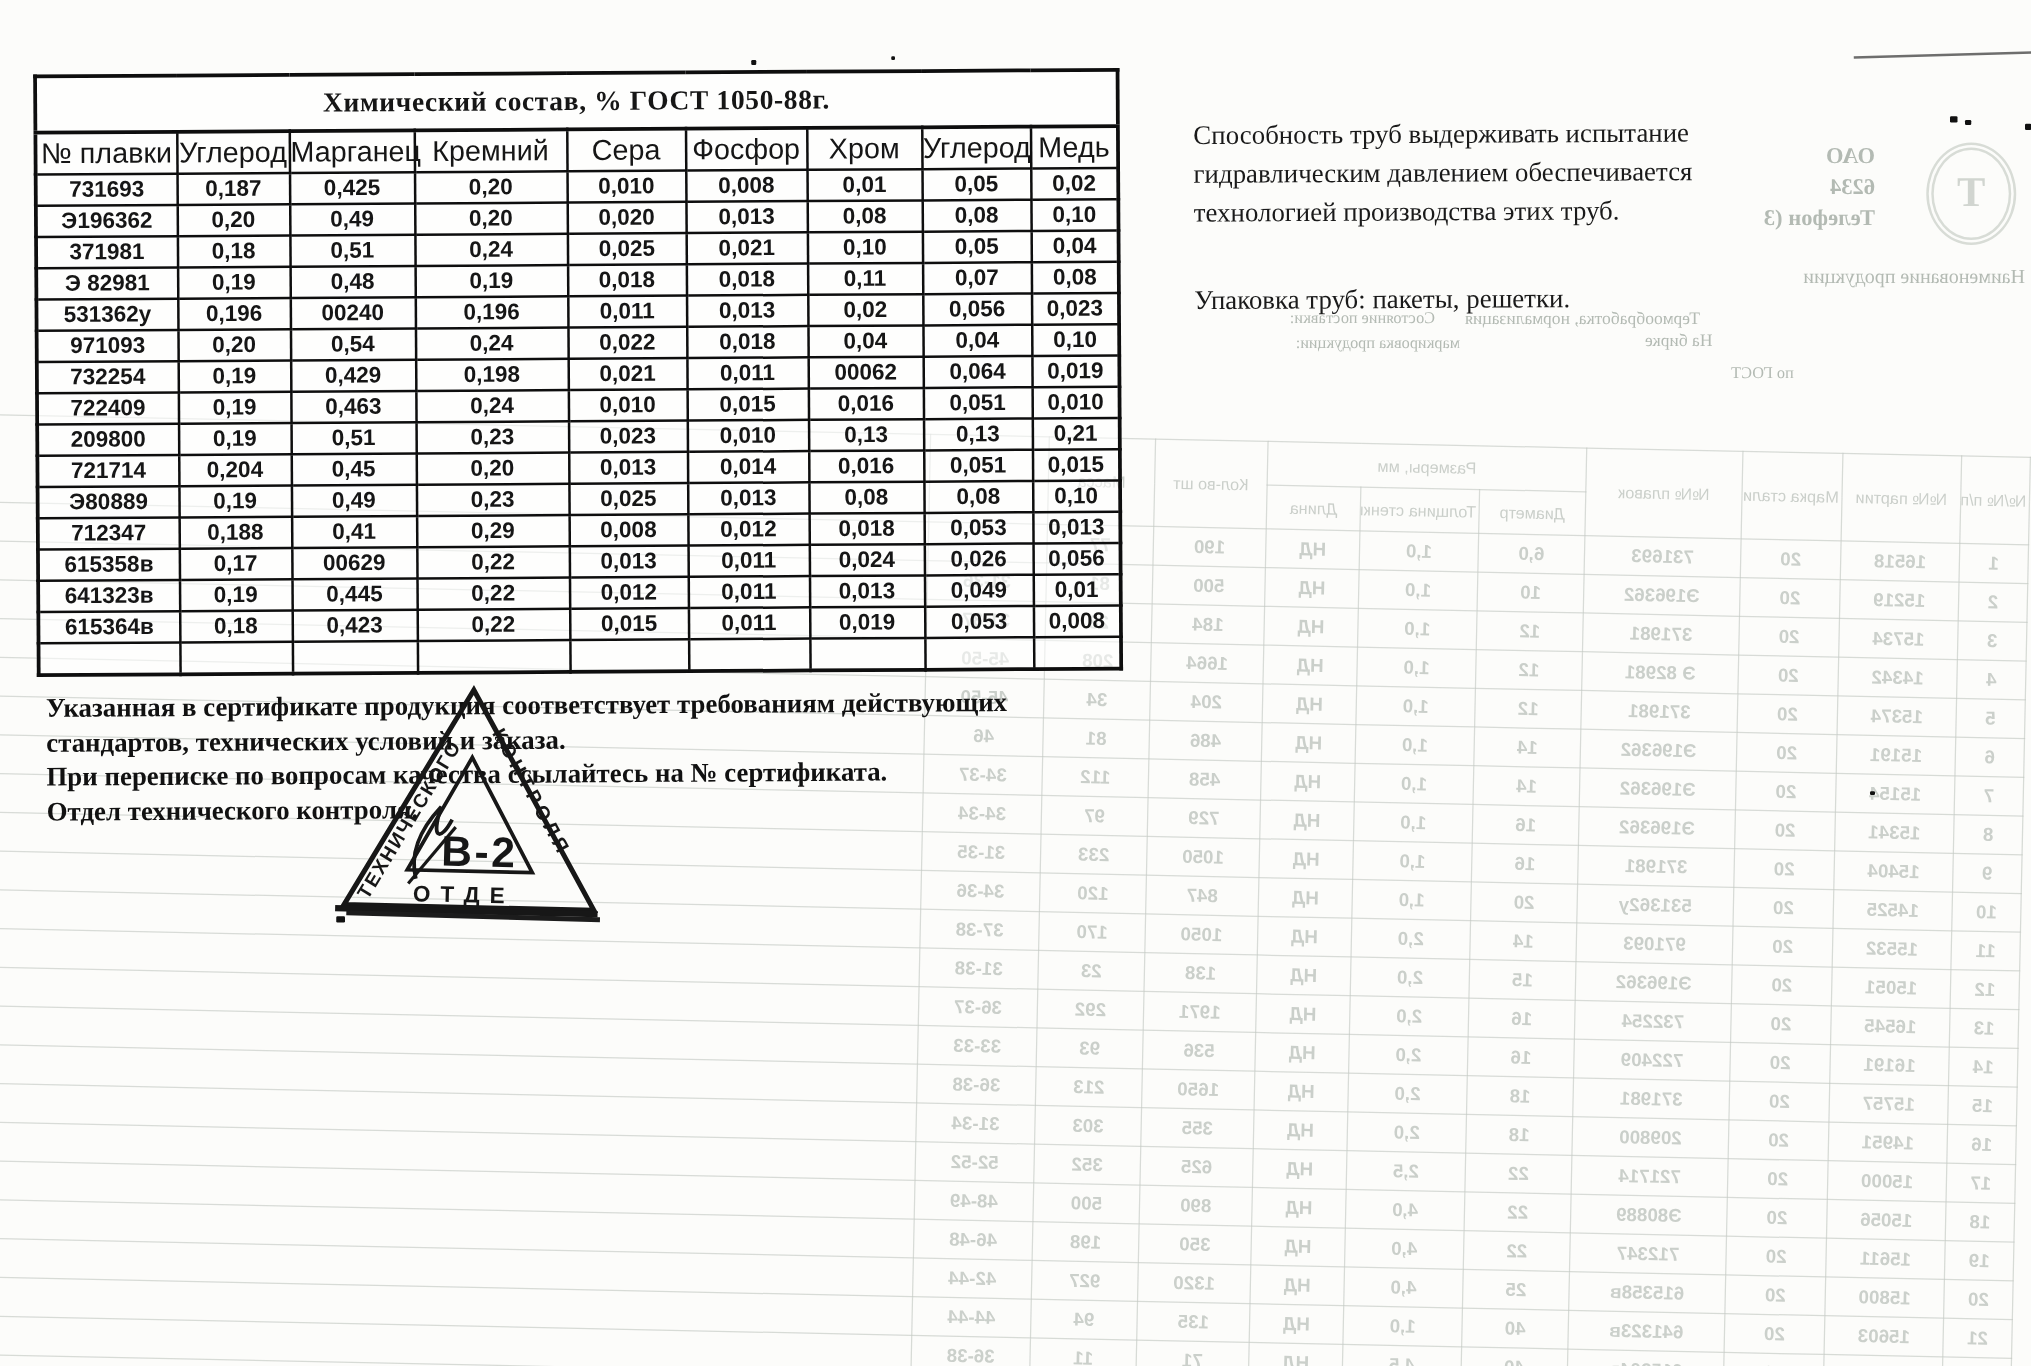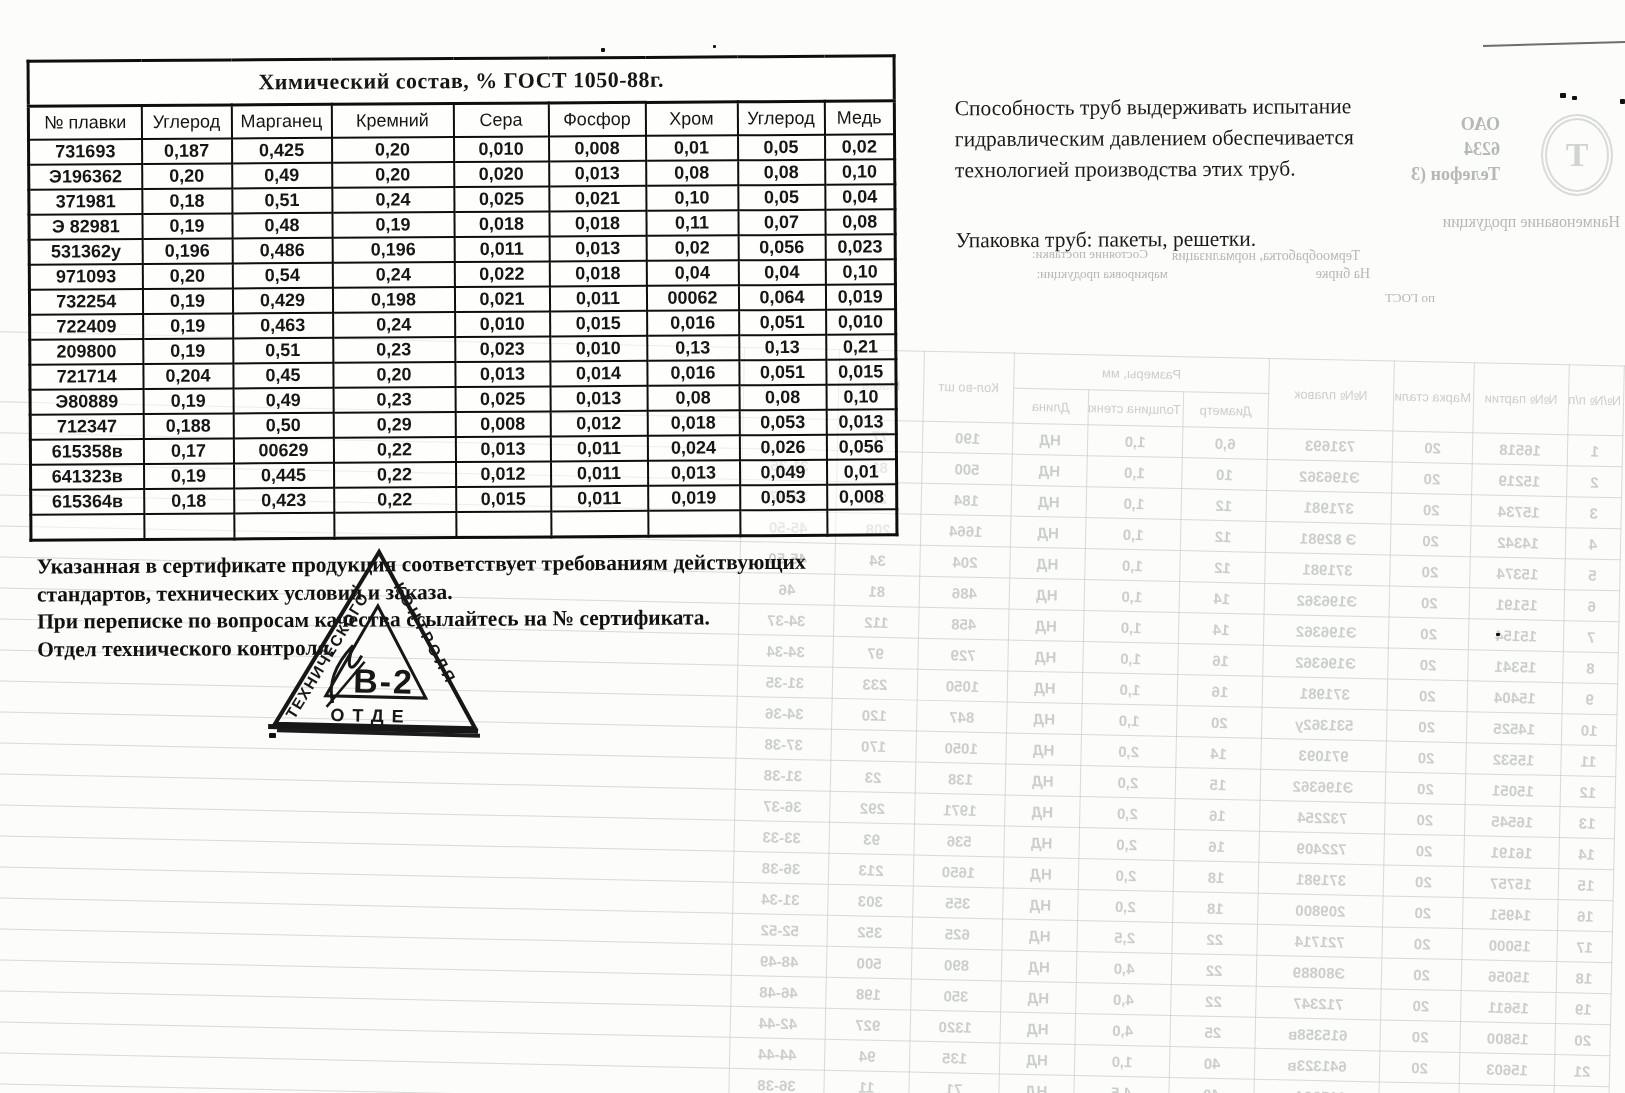--- a/index.html
+++ b/index.html
@@ -42,21 +42,21 @@
   table.chem th,table.chem td{
     border:2px solid #0e0e0e;text-align:center;vertical-align:middle;
     padding:0;white-space:nowrap;
   }
   table.chem{border:3px solid #0e0e0e;}
   tr.title-row th{
     height:42px;font-family:"Liberation Serif",serif;
     font-weight:bold;font-size:22px;letter-spacing:.5px;
     border-bottom:3px solid #0e0e0e;
   }
-  tr.head-row th{height:31px;font-weight:normal;font-size:18px;}
+  tr.head-row th{height:31px;font-weight:normal;font-size:23px;}
   table.chem tbody td{height:23px;font-weight:bold;font-size:18px;}
 
   
   .right-text{
     position:absolute;left:955px;top:92px;width:486px;
     font-family:"Liberation Serif",serif;font-size:21.5px;line-height:31px;
     color:#1a1a1a;transform:rotate(-0.3deg);
   }
   .right-text .p2{margin-top:39px;}
   .bottom-text{
@@ -499,21 +499,21 @@
             <td>0,19</td>
             <td>0,018</td>
             <td>0,018</td>
             <td>0,11</td>
             <td>0,07</td>
             <td>0,08</td>
           </tr>
           <tr>
             <td>531362у</td>
             <td>0,196</td>
-            <td>0,486</td>
+            <td>00240</td>
             <td>0,196</td>
             <td>0,011</td>
             <td>0,013</td>
             <td>0,02</td>
             <td>0,056</td>
             <td>0,023</td>
           </tr>
           <tr>
             <td>971093</td>
             <td>0,20</td>
@@ -576,21 +576,21 @@
             <td>0,23</td>
             <td>0,025</td>
             <td>0,013</td>
             <td>0,08</td>
             <td>0,08</td>
             <td>0,10</td>
           </tr>
           <tr>
             <td>712347</td>
             <td>0,188</td>
-            <td>0,50</td>
+            <td>0,41</td>
             <td>0,29</td>
             <td>0,008</td>
             <td>0,012</td>
             <td>0,018</td>
             <td>0,053</td>
             <td>0,013</td>
           </tr>
           <tr>
             <td>615358в</td>
             <td>0,17</td>

